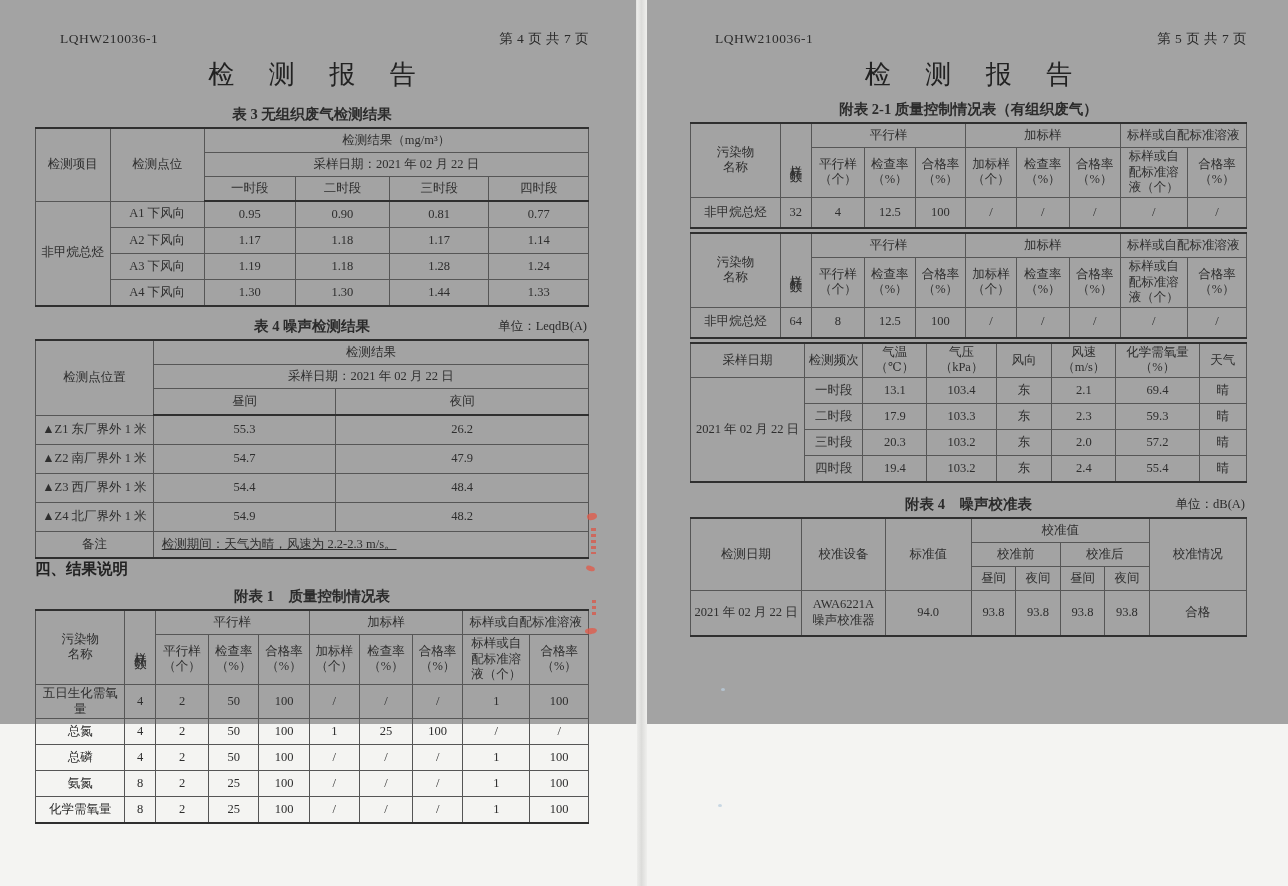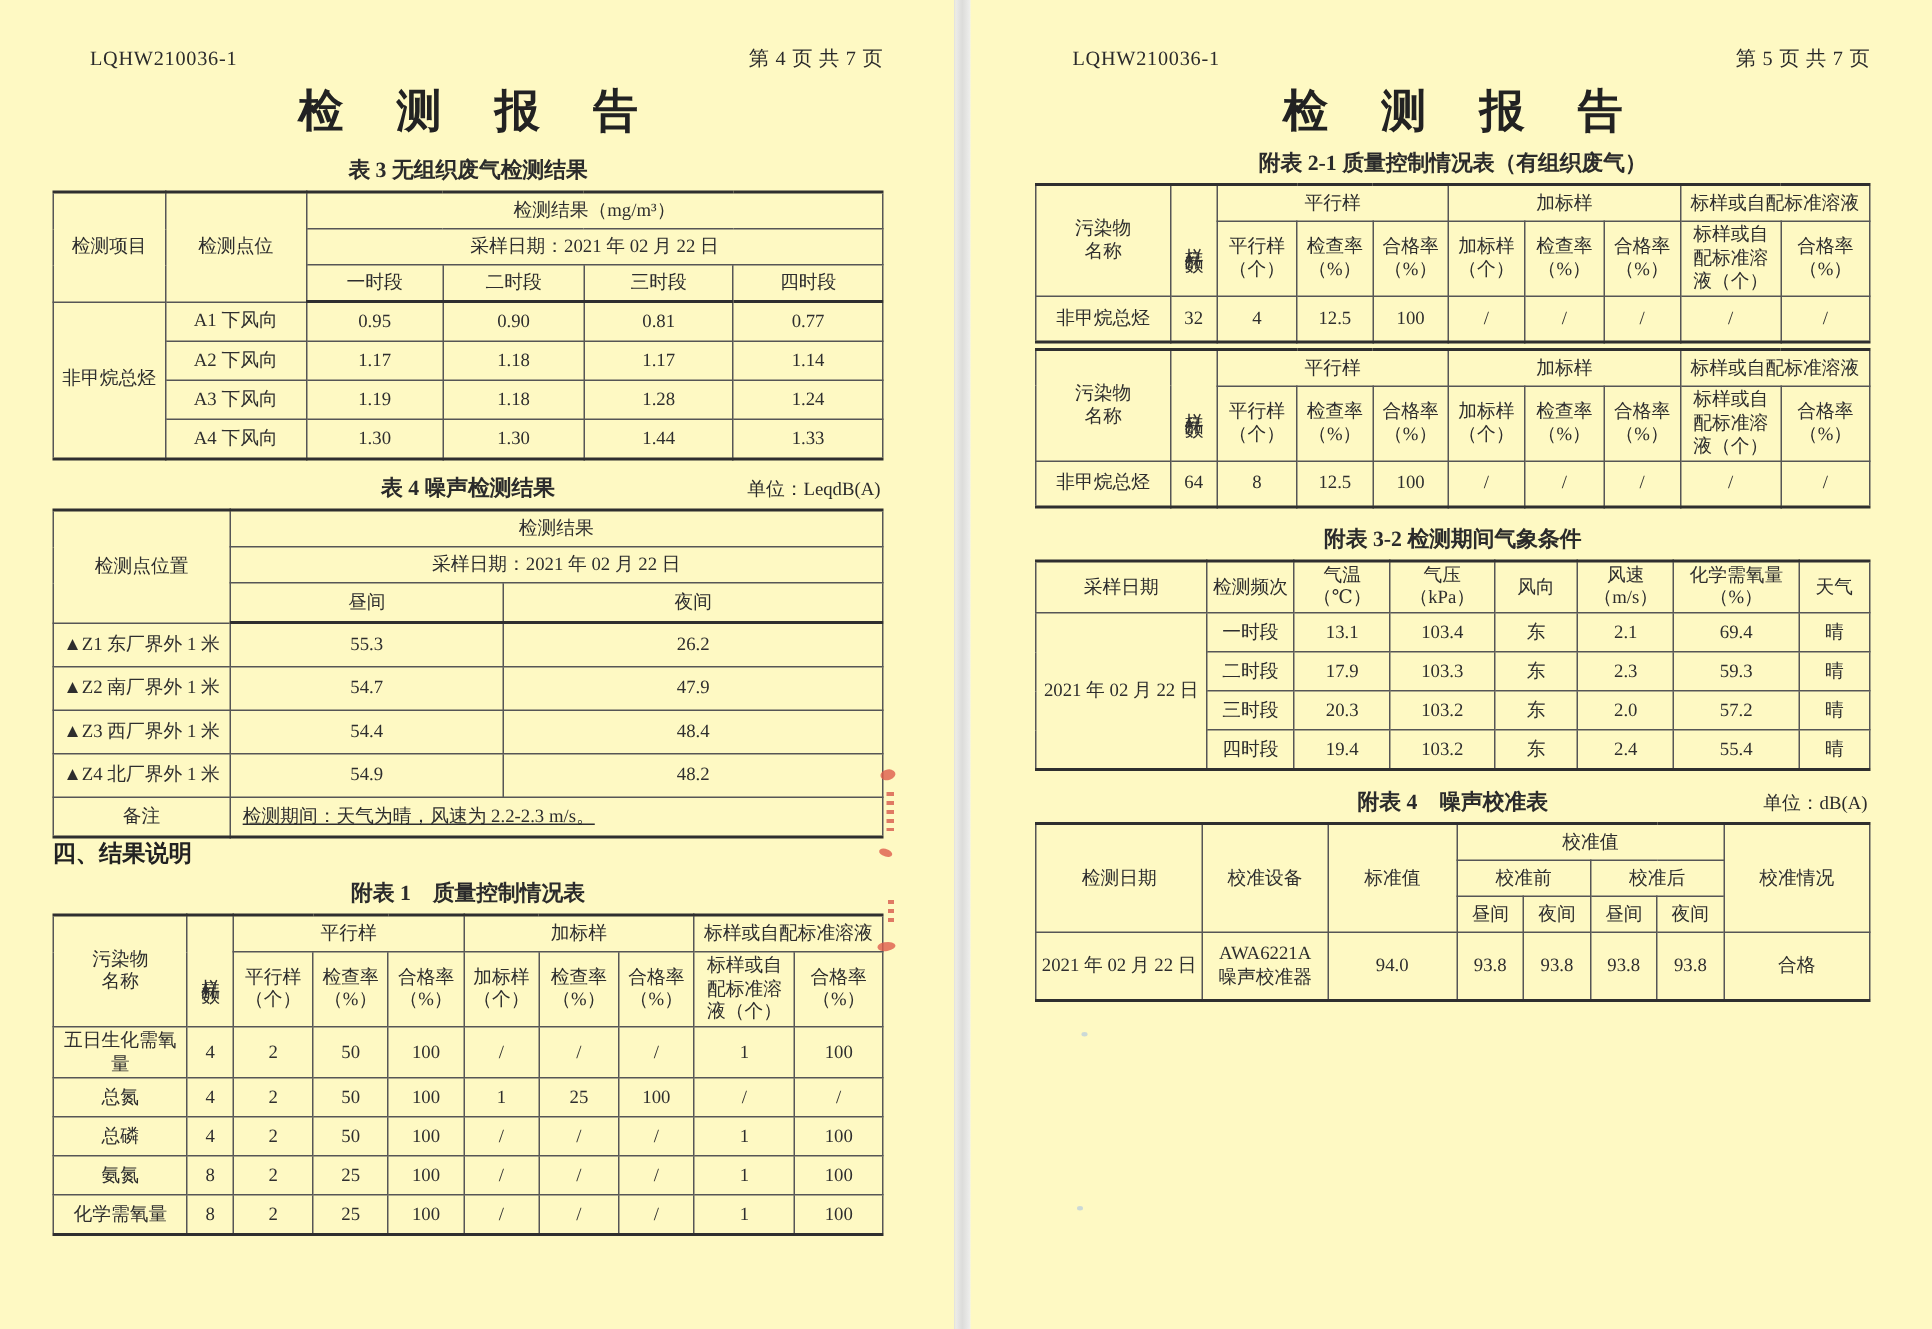--- a/index.html
+++ b/index.html
@@ -3,28 +3,28 @@
 <meta charset="utf-8">
 <style>
   html,body{margin:0;padding:0;}
   body{
     width:1288px;height:886px;overflow:hidden;
     background:#f4f4f2;
     font-family:"Liberation Serif","DejaVu Serif",serif;
     color:#2b2b2b;
   }
   .spread{display:flex;width:1288px;height:886px;}
-  .page{background:#fef9c3;position:relative;height:886px;box-sizing:border-box;}
+  .page{background:#a3a3a3;position:relative;height:724px;box-sizing:border-box;}
   .page-left{width:637px;padding:0 47px 0 35px;border-right:1px solid #e3e3e1;}
   .gutter{width:10px;height:886px;background:linear-gradient(to right,#ececea,#dcdcda 45%,#efefed);}
   .page-right{width:641px;padding:0 41px 0 43px;}
   .docrow{display:flex;justify-content:space-between;align-items:baseline;
     margin-top:30px;font-size:13.5px;letter-spacing:.5px;}
   .docrow .docno{padding-left:25px;}
-  .pagetitle{text-align:center;font-size:30px;font-weight:bold;
+  .pagetitle{text-align:center;font-size:26px;font-weight:normal;
     letter-spacing:14px;text-indent:14px;margin-top:10px;line-height:34px;color:#222;}
   .cap{position:relative;text-align:center;font-weight:bold;font-size:14.5px;line-height:19px;}
   .cap .unit{position:absolute;right:2px;bottom:0;font-weight:normal;font-size:12.5px;letter-spacing:0;}
   table{border-collapse:collapse;table-layout:fixed;width:100%;font-size:12.5px;color:#2e2e2e;}
   td{border:1px solid #565656;text-align:center;vertical-align:middle;
      padding:1px 3px;height:20px;line-height:1.25;overflow:hidden;}
   .tbl{border-top:2.5px solid #2f2f2f;border-bottom:2.5px solid #2f2f2f;}
   tr.thick-b td{border-bottom-width:2px;border-bottom-color:#2f2f2f;}
   .prel{white-space:pre-line;}
   .lft{text-align:left;padding-left:8px;text-decoration:underline;}
@@ -394,21 +394,20 @@
         <td>100</td>
         <td>/</td>
         <td>/</td>
         <td>/</td>
         <td>/</td>
         <td>/</td>
       </tr>
     </tbody>
       </table>
 
-    <div class="cap" style="margin-top:12px;">附表 3-2 检测期间气象条件</div>
 
     <table class="tbl mt3">
       <colgroup>
         <col style="width:20.5%">
           <col style="width:10.5%">
           <col style="width:11.5%">
           <col style="width:12.5%">
         <col style="width:10%">
           <col style="width:11.5%">
           <col style="width:15%">

